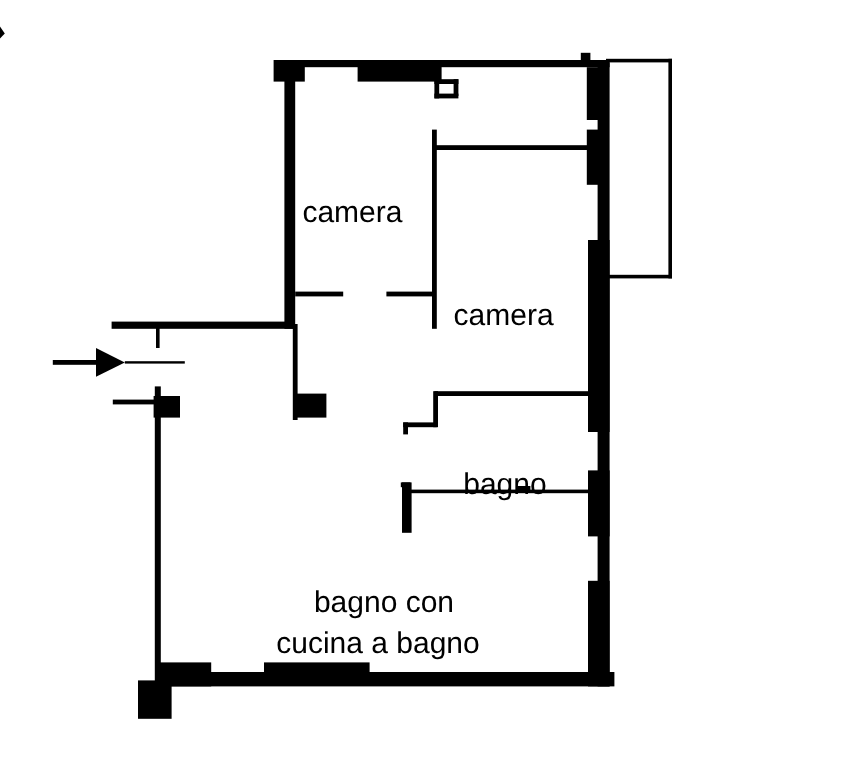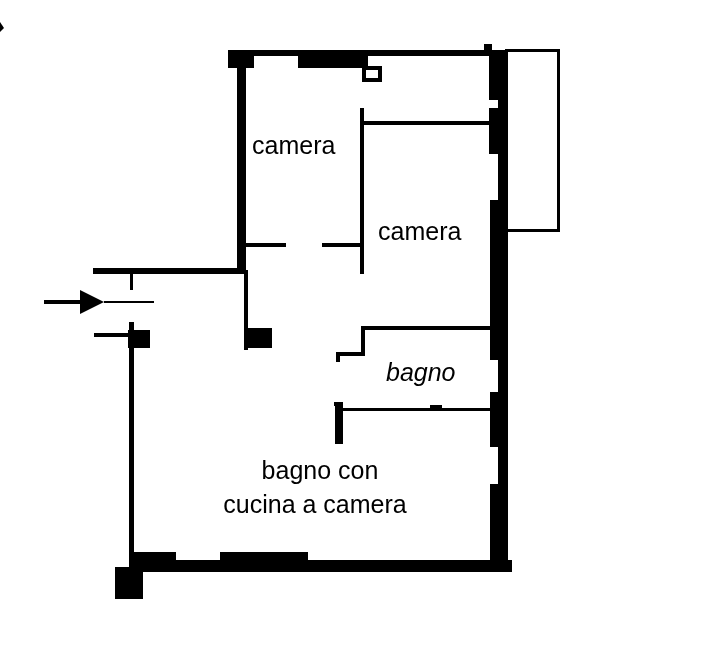--- a/index.html
+++ b/index.html
@@ -5,20 +5,21 @@
     html, body { margin: 0; padding: 0; background: #ffffff; }
     body { width: 704px; height: 653px; position: relative; overflow: hidden; }
     #plan { position: absolute; left: 0; top: 0; width: 704px; height: 653px; }
     .room-label {
       position: absolute;
       font-family: "Liberation Sans", sans-serif;
       font-size: 25px;
       color: #000;
       line-height: 29px;
       white-space: nowrap;
+      margin-top: 32px;
     }
     .room-label.center { text-align: center; }
   </style>
 </head>
 <body>
 
 <svg id="plan" viewBox="0 0 704 653" xmlns="http://www.w3.org/2000/svg">
 
   <path d="M0 22 L4 28 L0 32 Z" fill="#000"></path>
 
@@ -89,15 +90,15 @@
 
   <g fill="#000">
     <rect x="44" y="300" width="38" height="4"></rect>
     <polygon points="80,290 104,302 80,314"></polygon>
     <rect x="104" y="301" width="50" height="2"></rect>
   </g>
 </svg>
 
 <div class="room-label" style="left:252px; top:131px;">camera</div>
 <div class="room-label" style="left:378px; top:217px;">camera</div>
-<div class="room-label" style="left:386px; top:358px;font-style:italic;">bagno</div>
+<div class="room-label" style="left:386px; top:358px;">bagno</div>
 <div class="room-label center" style="left:220px; top:456px; width:200px;">bagno con</div>
-<div class="room-label center" style="left:200px; top:490px; width:230px;">cucina a camera</div>
+<div class="room-label center" style="left:200px; top:490px; width:230px;">cucina a bagno</div>
 
 </body></html>

